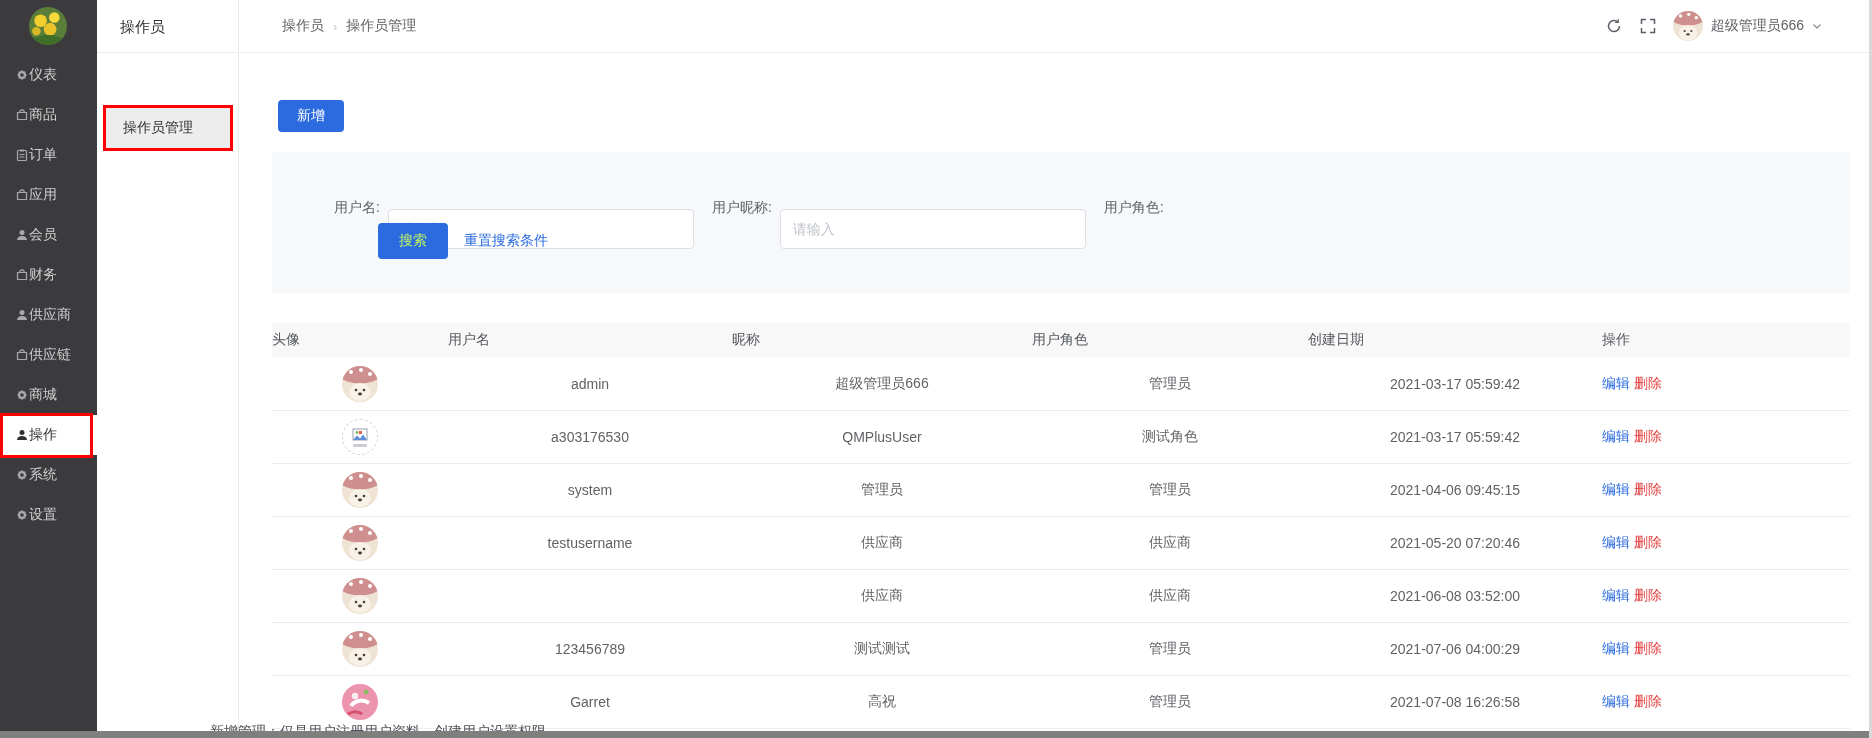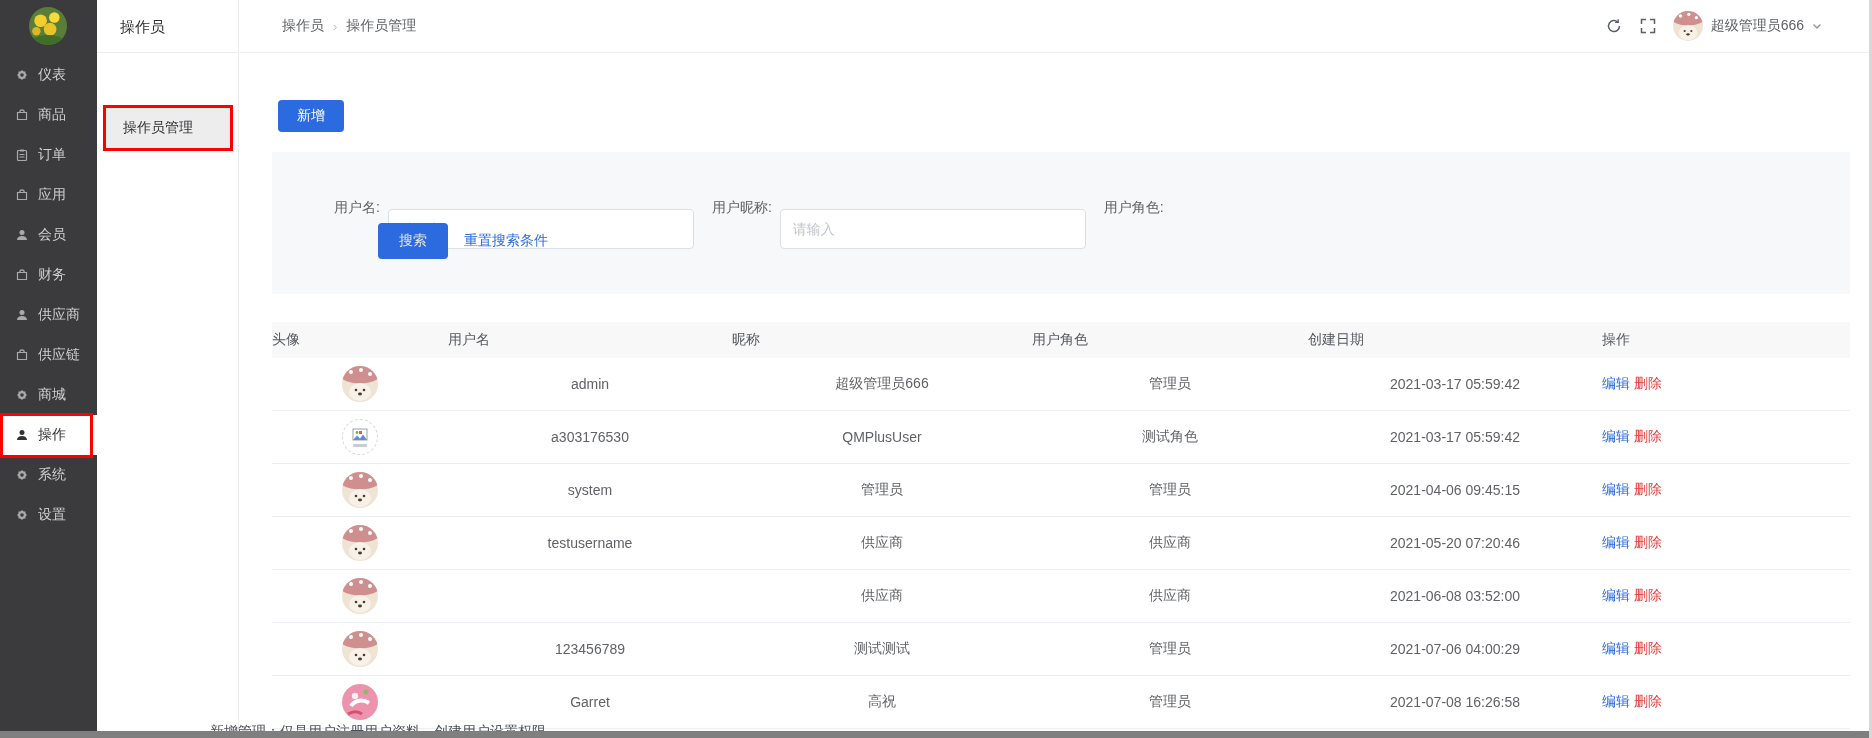--- a/index.html
+++ b/index.html
@@ -6,21 +6,21 @@
   body { background:#c9ccd4; }
   .screen { position:relative; width:1872px; height:738px; background:#fff;
             font-family:"Liberation Sans", sans-serif; overflow:hidden; }
   .edge-right { position:absolute; right:0; top:0; width:3px; height:738px; background:#d8d8d8; z-index:40; }
   .bottom-strip { position:absolute; left:0; bottom:0; width:100%; height:7px; background:#7f7f7f; z-index:30; }
 
   
   .sidebar { position:absolute; left:0; top:0; width:97px; height:731px; background:#3b3b3d; z-index:5; }
   .logo { position:absolute; left:29px; top:7px; width:38px; height:38px; border-radius:50%; overflow:hidden; }
   .nav { position:absolute; top:55px; left:0; width:100%; }
-  .nav-item { height:40px; display:flex; align-items:center; gap:9px; padding-left:15px;
+  .nav-item { height:40px; display:flex; align-items:center; padding-left:15px;
               color:#cfcfd1; font-size:14px; cursor:pointer; }
   .nav-item .nicon { display:flex; color:#a9a9ac; }
   .nav-item.active { background:#ffffff; color:#303133; }
   .nav-item.active .nicon { color:#303133; }
   .redbox-sidebar { position:absolute; left:0; top:413px; width:93px; height:45px;
                     border:3px solid #ff0000; z-index:9; pointer-events:none; }
 
   
   .submenu { position:absolute; left:97px; top:0; width:142px; height:731px; background:#fff;
              border-right:1px solid #ececec; z-index:4; }
@@ -55,21 +55,21 @@
   .f-input { width:306px; height:40px; margin-left:8px; border:1px solid #dcdfe6; border-radius:4px;
              background:#fff; padding:0 12px; font-size:14px; color:#606266; font-family:inherit;margin-top:42px; }
   .f-input::placeholder { color:#c0c4cc; }
   .gap { margin-left:18px; }
   .f-select { position:relative; width:292px; height:40px; margin-left:8px; border:1px solid #dcdfe6;
               border-radius:4px; background:#fff; display:flex; align-items:center; padding:0 12px;
               cursor:pointer; }
   .f-select .ph { font-size:14px; color:#c0c4cc; }
   .f-select .chev { position:absolute; right:10px; color:#c0c4cc; }
   .btns-row { position:absolute; left:106px; top:71px; display:flex; align-items:center; }
-  .btn-search { width:70px; height:36px; border:none; background:#2b6bdf; color:#e5e5e5; font-size:14px;
+  .btn-search { width:70px; height:36px; border:none; background:#2b6bdf; color:#bef264; font-size:14px;
                 border-radius:4px; cursor:pointer; font-family:inherit; }
   .link-reset { margin-left:16px; font-size:14px; color:#2b6bdf; cursor:pointer; text-decoration:none; }
 
   
   .table { position:absolute; left:32px; top:322px; width:1578px; }
   .tgrid { display:grid; grid-template-columns:176px 284px 300px 276px 294px 248px; align-items:center; }
   .thead { height:36px; background:#f8f8f9; }
   .th { text-align:left; font-size:14px; color:#55585e; }
   .trow { height:53px; border-bottom:1px solid #ebeef5; background:#fff; }
   .td { text-align:center; font-size:14px; color:#606266; }

